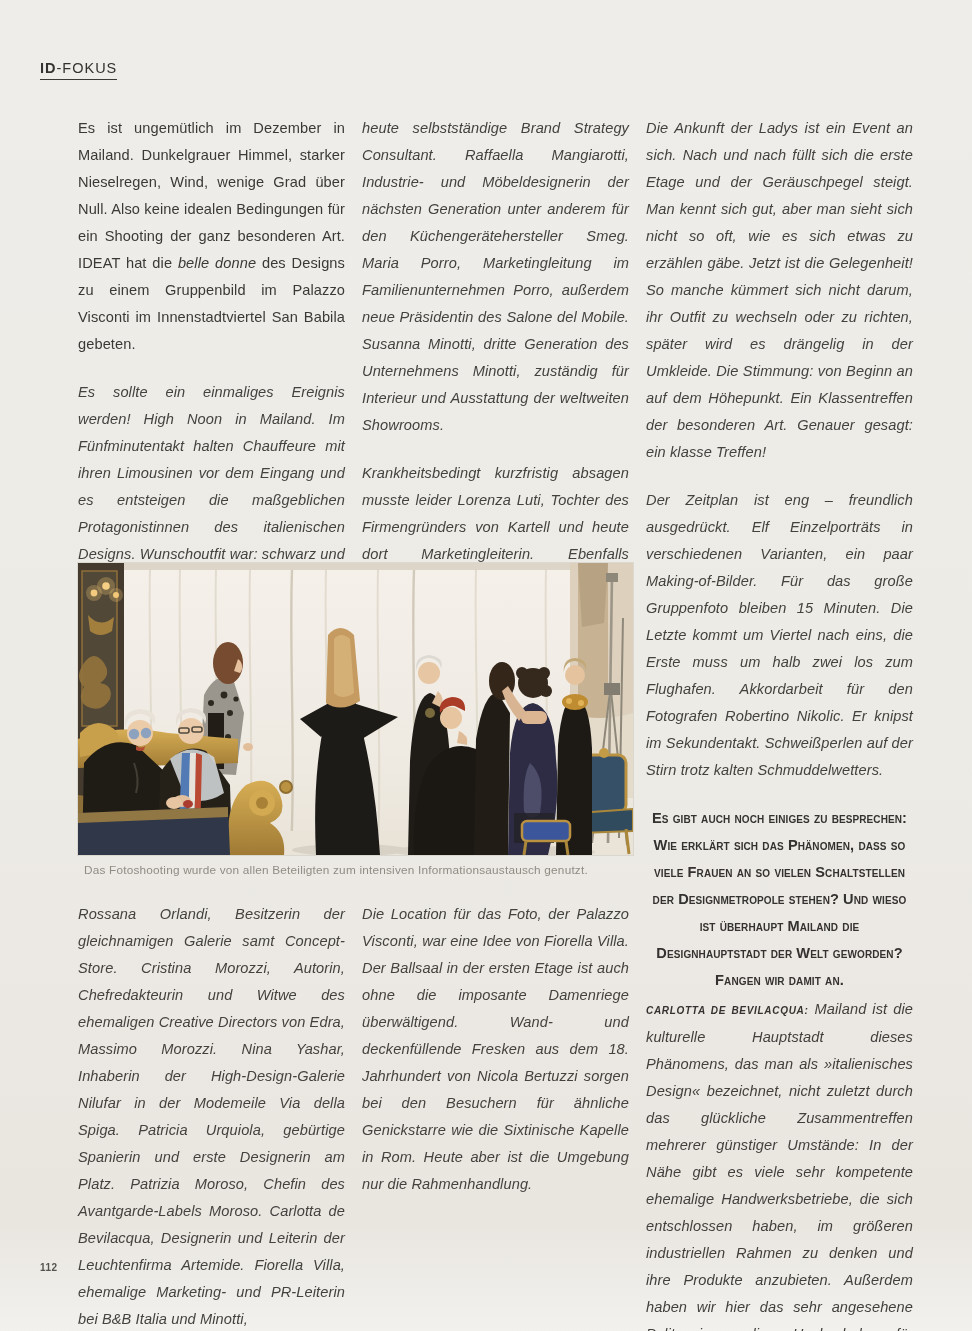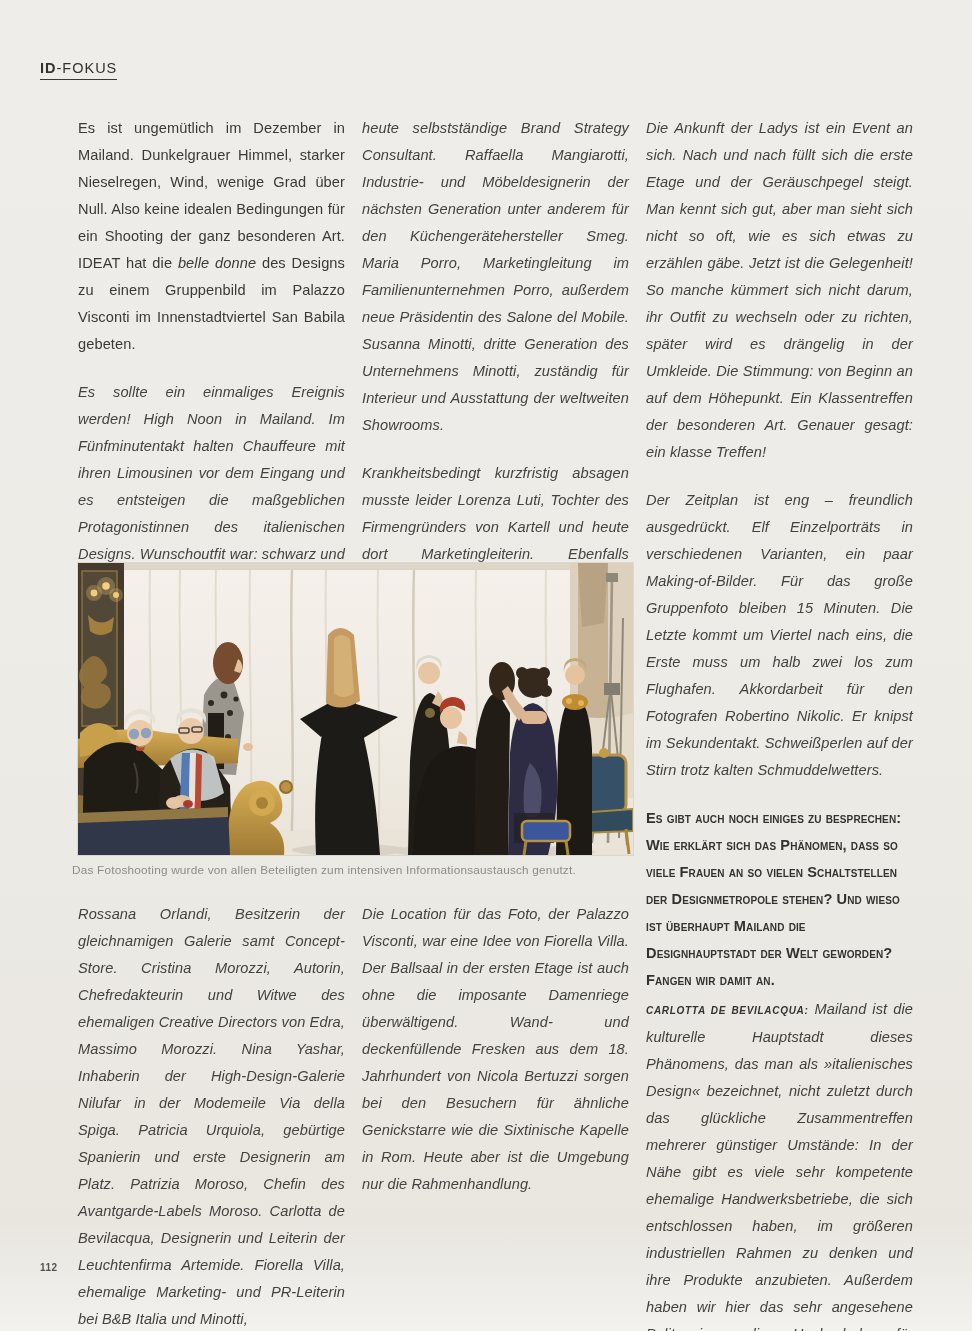--- a/index.html
+++ b/index.html
@@ -12,27 +12,27 @@
        border-bottom:1.5px solid #3a3936;padding-bottom:3px;text-align:center;}
   .hdr .b{font-weight:700;}
   .col{position:absolute;width:267px;text-align:justify;}
   .intro{font-size:17.5px;line-height:24px;letter-spacing:.2px;color:#3a3936;}
   .intro .it{font-style:italic;}
   .body p{margin:0 0 21px 0;font-size:14.6px;line-height:27px;letter-spacing:.1px;}
   .body p:last-child{margin-bottom:0;font-style:italic;}
   .it-par{font-style:italic;color:#44423f;}
   .gap28{margin-bottom:28px !important;}
   .question{font-weight:700;font-variant:small-caps;font-size:15.2px;line-height:24px;
-            letter-spacing:.4px;color:#343230;text-align:left;margin:0 0 2px 0 !important;}
+            letter-spacing:.4px;color:#343230;text-align:center;margin:0 0 2px 0 !important;}
   .answer{margin:0 !important;}
   .speaker{font-weight:700;font-size:10px;letter-spacing:.7px;color:#343230;}
   .photo{position:absolute;left:78px;top:563px;width:555px;height:292px;
          outline:1px solid rgba(90,80,60,.12);box-shadow:0 0 0 2px rgba(255,255,255,.25) inset;}
   .photo svg{display:block;width:100%;height:100%;}
-  .caption{position:absolute;left:72px;top:863px;width:555px;font-size:11.8px;
+  .caption{position:absolute;left:84px;top:863px;width:555px;font-size:11.8px;
            letter-spacing:.2px;color:#8f8c84;}
   .pagenum{position:absolute;left:40px;top:1262px;font-size:10px;font-weight:700;color:#55534f;letter-spacing:.5px;}
 </style>
 </head>
 <body>
 
 <div class="page">
 
   <div class="hdr">
     <span class="b">ID</span><span>-FOKUS</span>

